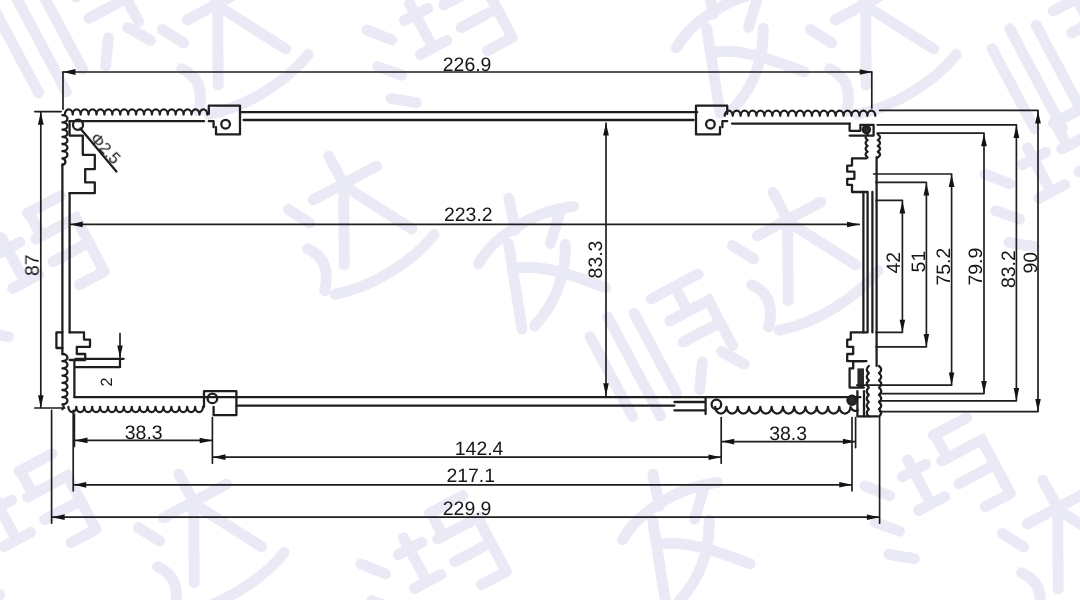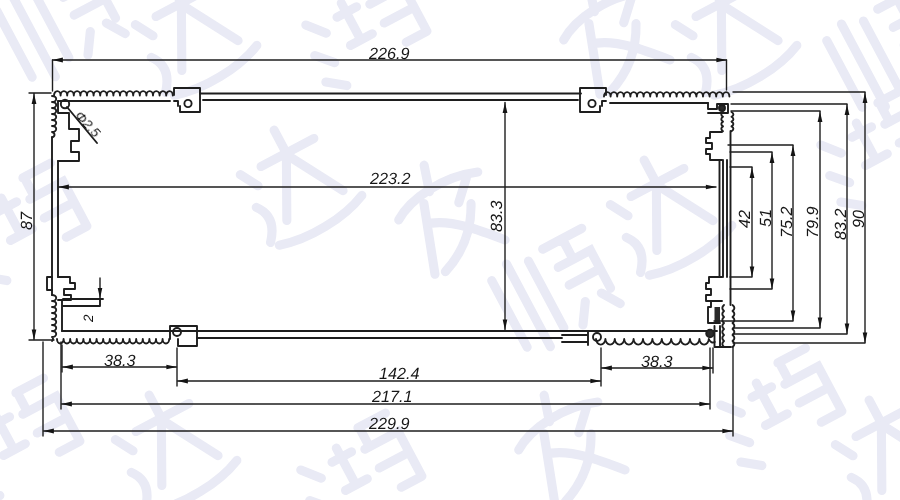--- a/index.html
+++ b/index.html
@@ -1,16 +1,16 @@
 <!DOCTYPE html>
 <html><head>
 <meta charset="utf-8">
 <style>
   html,body{margin:0;padding:0;background:#fff;}
-  #page{width:900px;height:500px;position:relative;overflow:hidden;background:#ef4444;font-style:italic;}
+  #page{width:900px;height:500px;position:relative;overflow:hidden;background:#ef4444;}
   svg{display:block;}
   text{font-family:"Liberation Sans",sans-serif;fill:#141414;text-rendering:geometricPrecision;}
 </style>
 </head>
 <body>
 <div id="page">
 <svg width="900" height="500" viewBox="0 0 900 500">
 <defs>
 <marker id="ar" markerWidth="12" markerHeight="8" refX="0.6" refY="4" orient="auto" markerUnits="userSpaceOnUse">
   <path d="M0.5,4 L11,1.6 L11,6.4 z" fill="#141414"></path>

